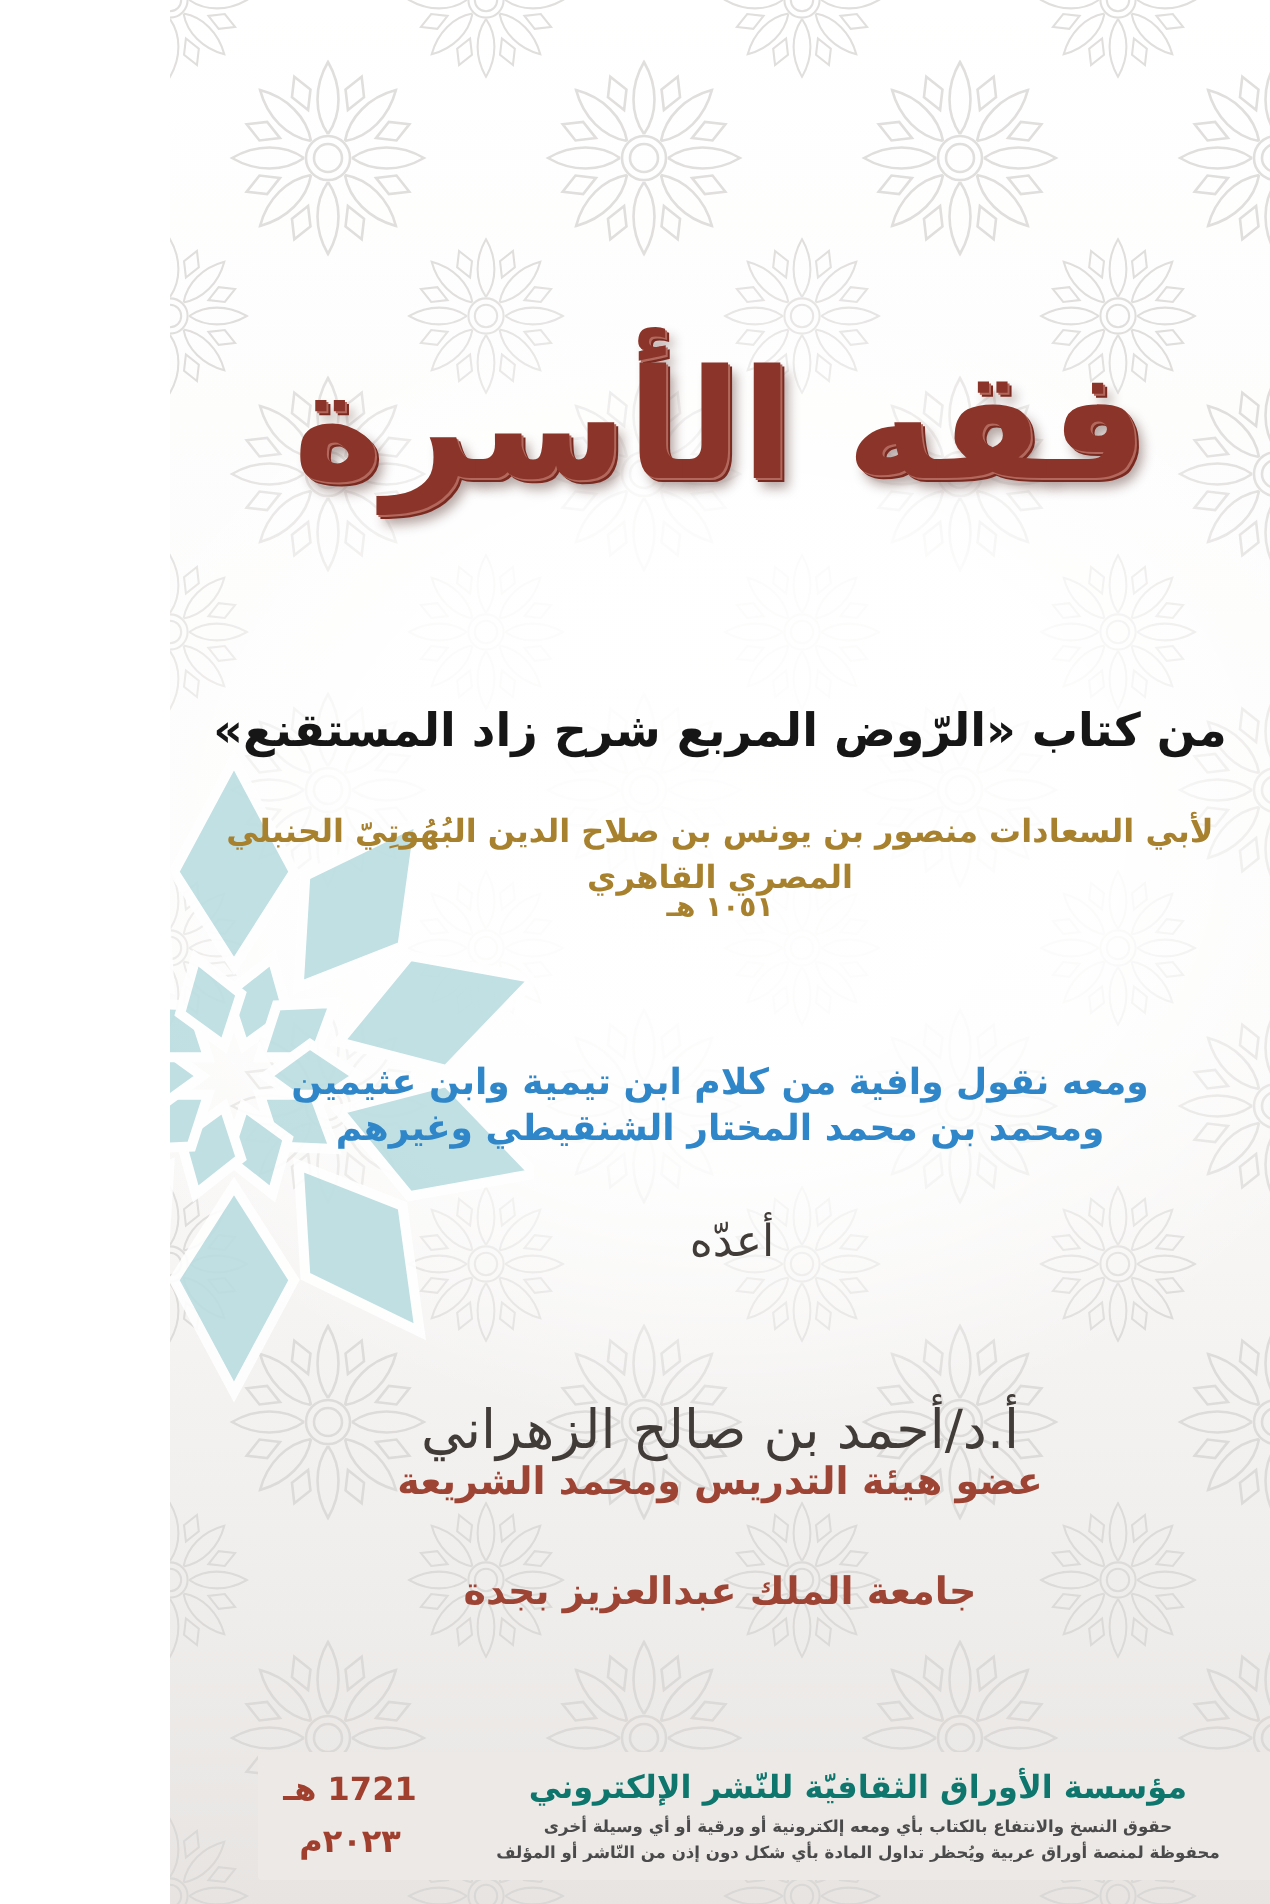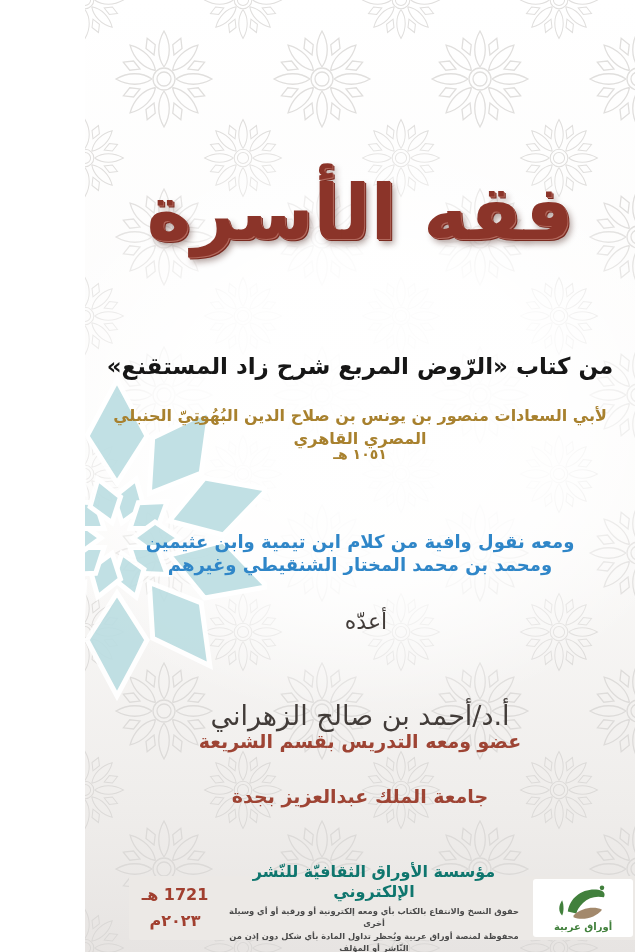--- a/index.html
+++ b/index.html
@@ -141,34 +141,25 @@
 
   <div class="line gold-line">لأبي السعادات منصور بن يونس بن صلاح الدين البُهُوتِيّ الحنبلي المصري القاهري</div>
   <div class="line gold-year">١٠٥١ هـ</div>
 
   <div class="line blue-line feat-1">ومعه نقول وافية من كلام ابن تيمية وابن عثيمين</div>
   <div class="line blue-line feat-2">ومحمد بن محمد المختار الشنقيطي وغيرهم</div>
 
   <div class="line prepared">أعدّه</div>
   <div class="line author-name">أ.د/أحمد بن صالح الزهراني</div>
 
-  <div class="line brick-line role-1">عضو ومعه التدريس بقسم الشريعة</div>
+  <div class="line brick-line role-1">عضو هيئة التدريس ومحمد الشريعة</div>
   <div class="line brick-line role-2">جامعة الملك عبدالعزيز بجدة</div>
 
   <div class="footer-bar">
 
-    <div class="logo-box">
-      <svg width="58" height="38" viewBox="0 0 60 40" aria-hidden="true">
-        <path d="M14,28 C16,13 30,3 46,5 C52,6 54,9 52,13 C44,11 36,13 30,19 C26,23 24,26 23,30 Z" fill="#41803c"></path>
-        <circle cx="50" cy="3" r="2.4" fill="#41803c"></circle>
-        <path d="M8,16 C4,22 4,28 8,32 C10,28 10,21 8,16 Z" fill="#41803c"></path>
-        <path d="M20,32 C28,24 42,22 50,26 C44,34 30,38 20,34 Z" fill="#a3896c"></path>
-      </svg>
-      <div class="logo-text">أوراق عربية</div>
-    </div>
 
     <div class="pub-block">
       <div class="pub-title">مؤسسة الأوراق الثقافيّة للنّشر الإلكتروني</div>
       <div class="pub-rights">
         <div>حقوق النسخ والانتفاع بالكتاب بأي ومعه إلكترونية أو ورقية أو أي وسيلة أخرى</div>
         <div>محفوظة لمنصة أوراق عربية ويُحظر تداول المادة بأي شكل دون إذن من النّاشر أو المؤلف</div>
       </div>
     </div>
 
     <div class="dates-block">

